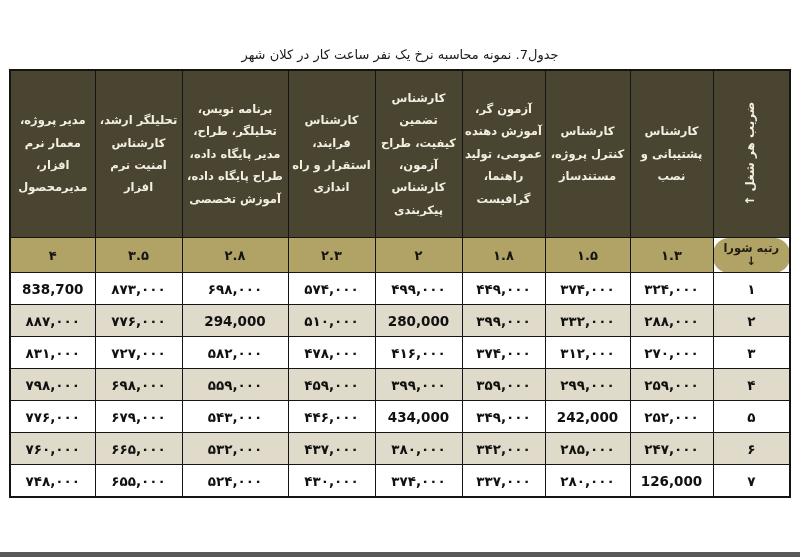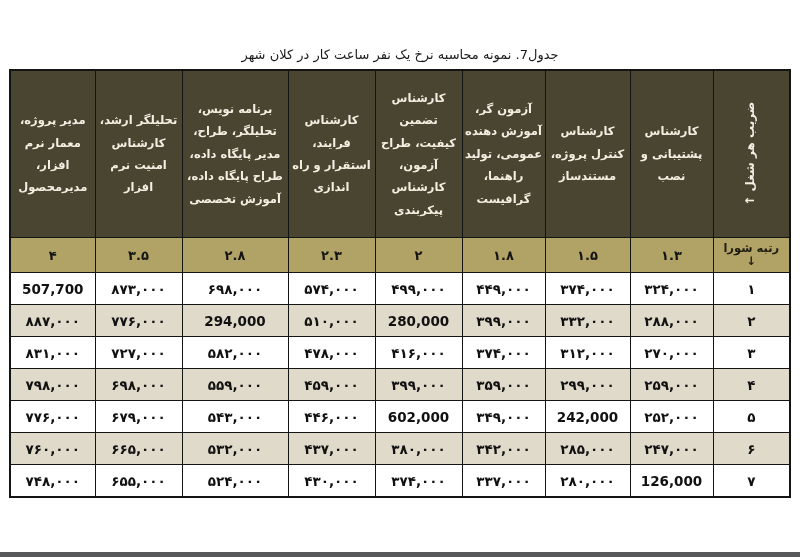--- a/index.html
+++ b/index.html
@@ -67,20 +67,21 @@
     background: #b1a266;
     color: #141414;
     font-weight: bold;
     font-size: 13px;
     height: 34px;
   }
   tr.coef-row th.rank-sub {
     font-size: 11.5px;
     line-height: 1.15;
     color: #201d10;
+    border-radius: 16px;
   }
   tbody td {
     font-weight: bold;
     font-size: 13.5px;
     color: #111111;
     height: 31px;
     background: #ffffff;
     direction: ltr;
   }
   tbody td.rank-cell {
@@ -149,21 +150,21 @@
   <tbody id="table-body">
       <tr>
         <td class="rank-cell">۱</td>
         <td>۳۲۴,۰۰۰</td>
         <td>۳۷۴,۰۰۰</td>
         <td>۴۴۹,۰۰۰</td>
         <td>۴۹۹,۰۰۰</td>
         <td>۵۷۴,۰۰۰</td>
         <td>۶۹۸,۰۰۰</td>
         <td>۸۷۳,۰۰۰</td>
-        <td>507,700</td>
+        <td>838,700</td>
       </tr>
       <tr class="alt">
         <td class="rank-cell">۲</td>
         <td>۲۸۸,۰۰۰</td>
         <td>۳۳۲,۰۰۰</td>
         <td>۳۹۹,۰۰۰</td>
         <td>280,000</td>
         <td>۵۱۰,۰۰۰</td>
         <td>294,000</td>
         <td>۷۷۶,۰۰۰</td>
@@ -189,21 +190,21 @@
         <td>۴۵۹,۰۰۰</td>
         <td>۵۵۹,۰۰۰</td>
         <td>۶۹۸,۰۰۰</td>
         <td>۷۹۸,۰۰۰</td>
       </tr>
       <tr>
         <td class="rank-cell">۵</td>
         <td>۲۵۲,۰۰۰</td>
         <td>242,000</td>
         <td>۳۴۹,۰۰۰</td>
-        <td>602,000</td>
+        <td>434,000</td>
         <td>۴۴۶,۰۰۰</td>
         <td>۵۴۳,۰۰۰</td>
         <td>۶۷۹,۰۰۰</td>
         <td>۷۷۶,۰۰۰</td>
       </tr>
       <tr class="alt">
         <td class="rank-cell">۶</td>
         <td>۲۴۷,۰۰۰</td>
         <td>۲۸۵,۰۰۰</td>
         <td>۳۴۲,۰۰۰</td>

